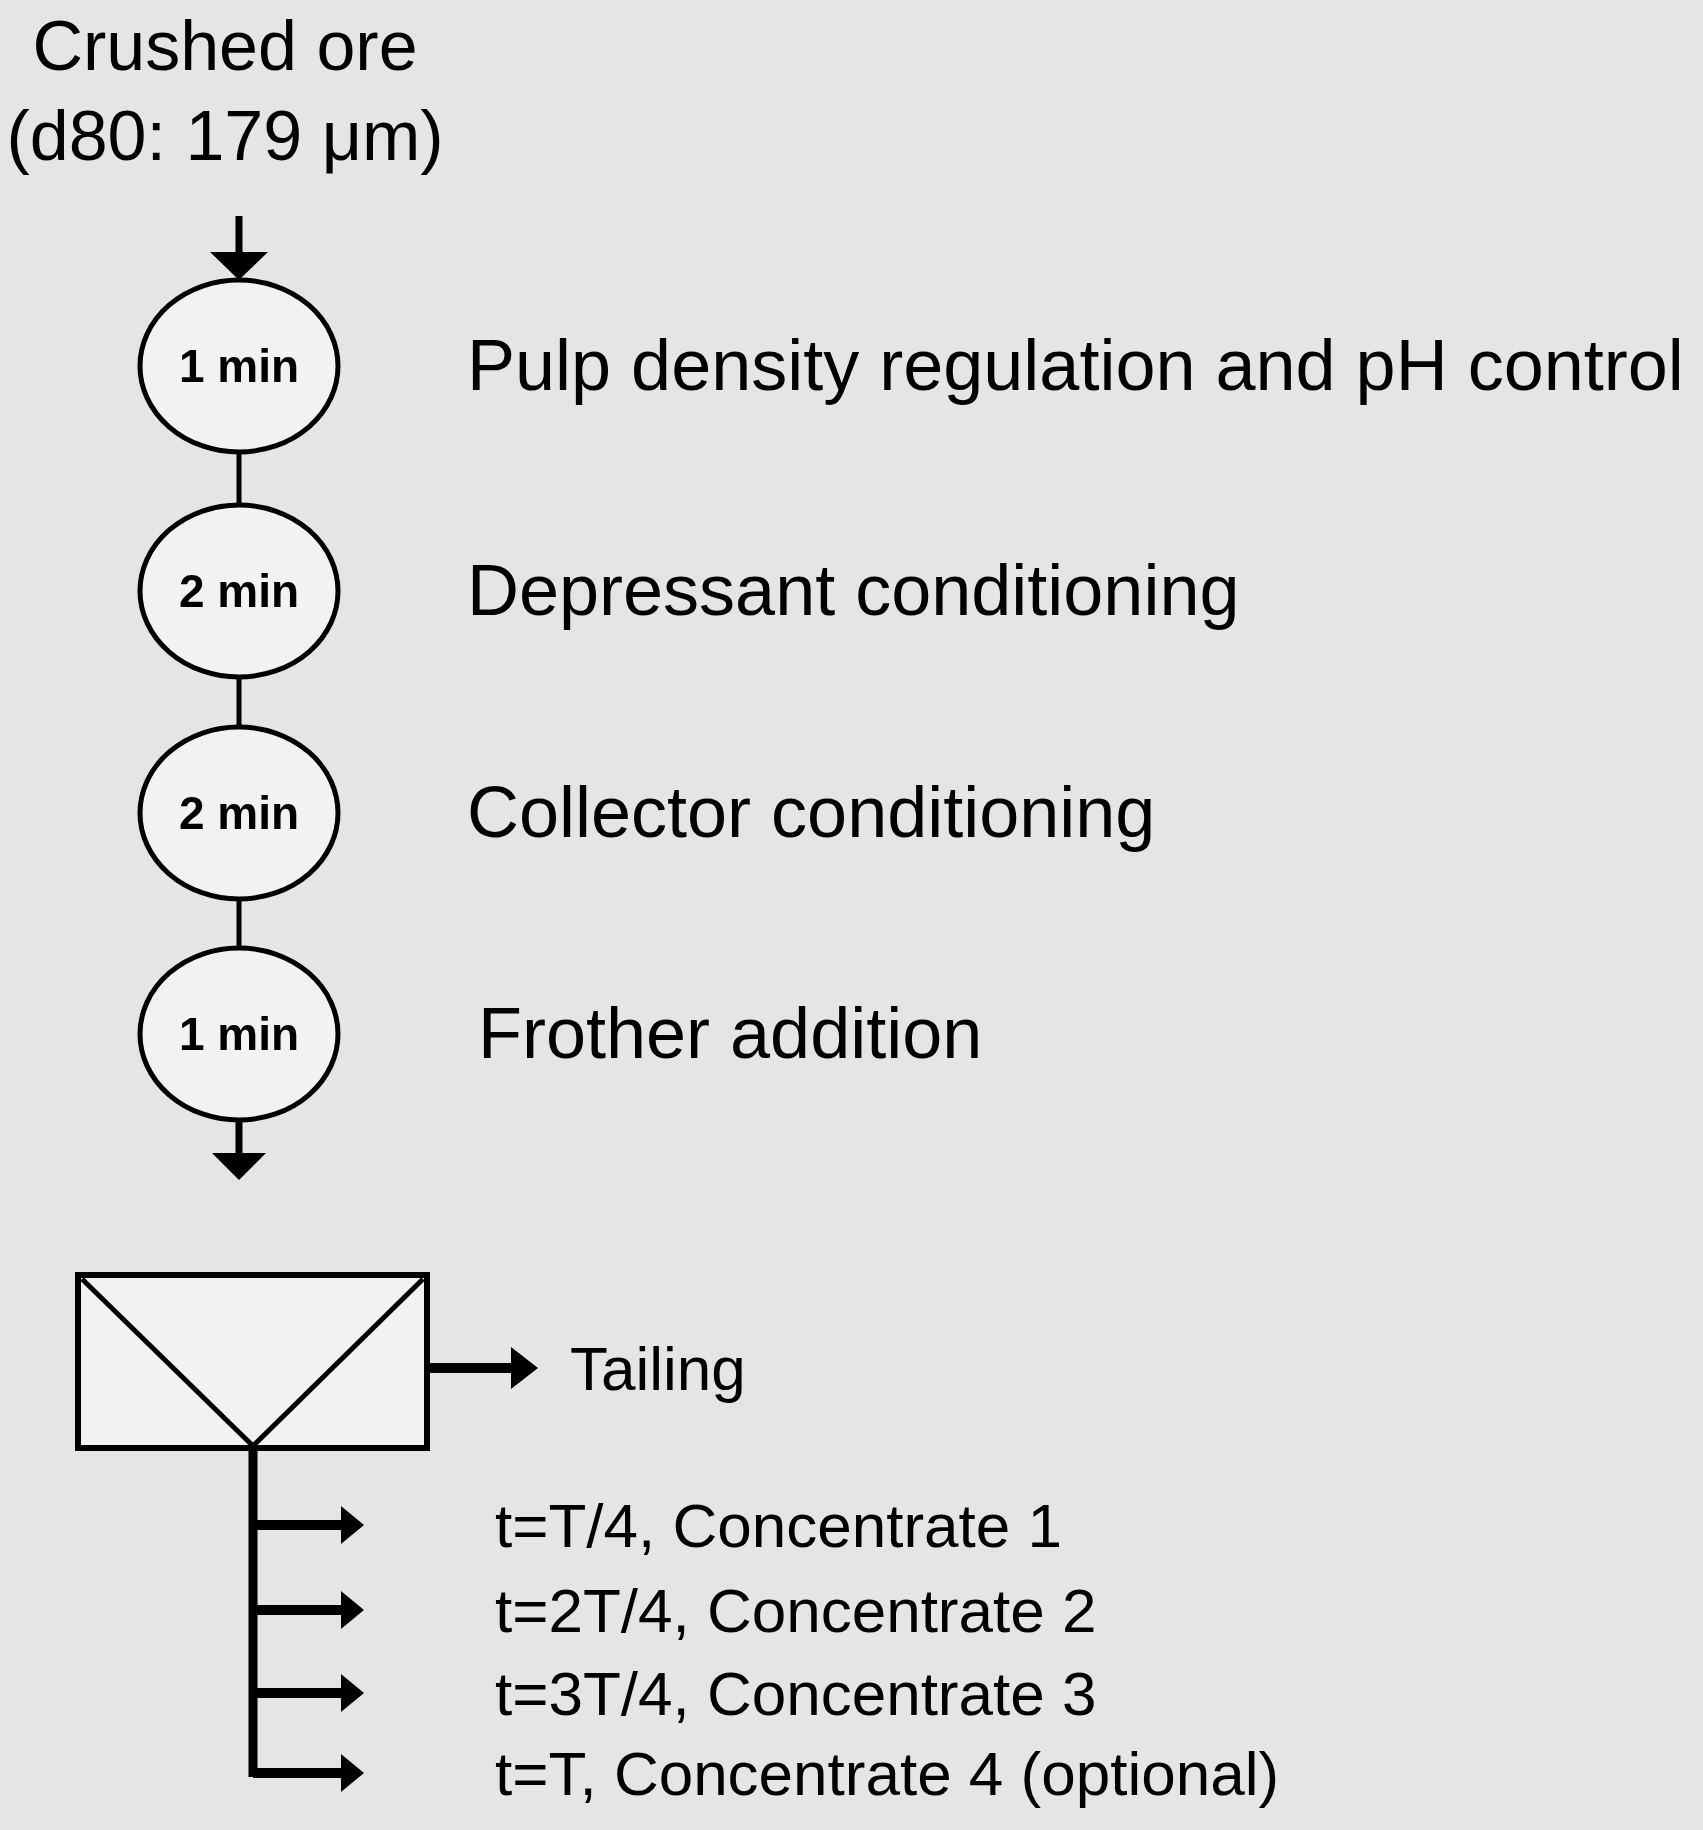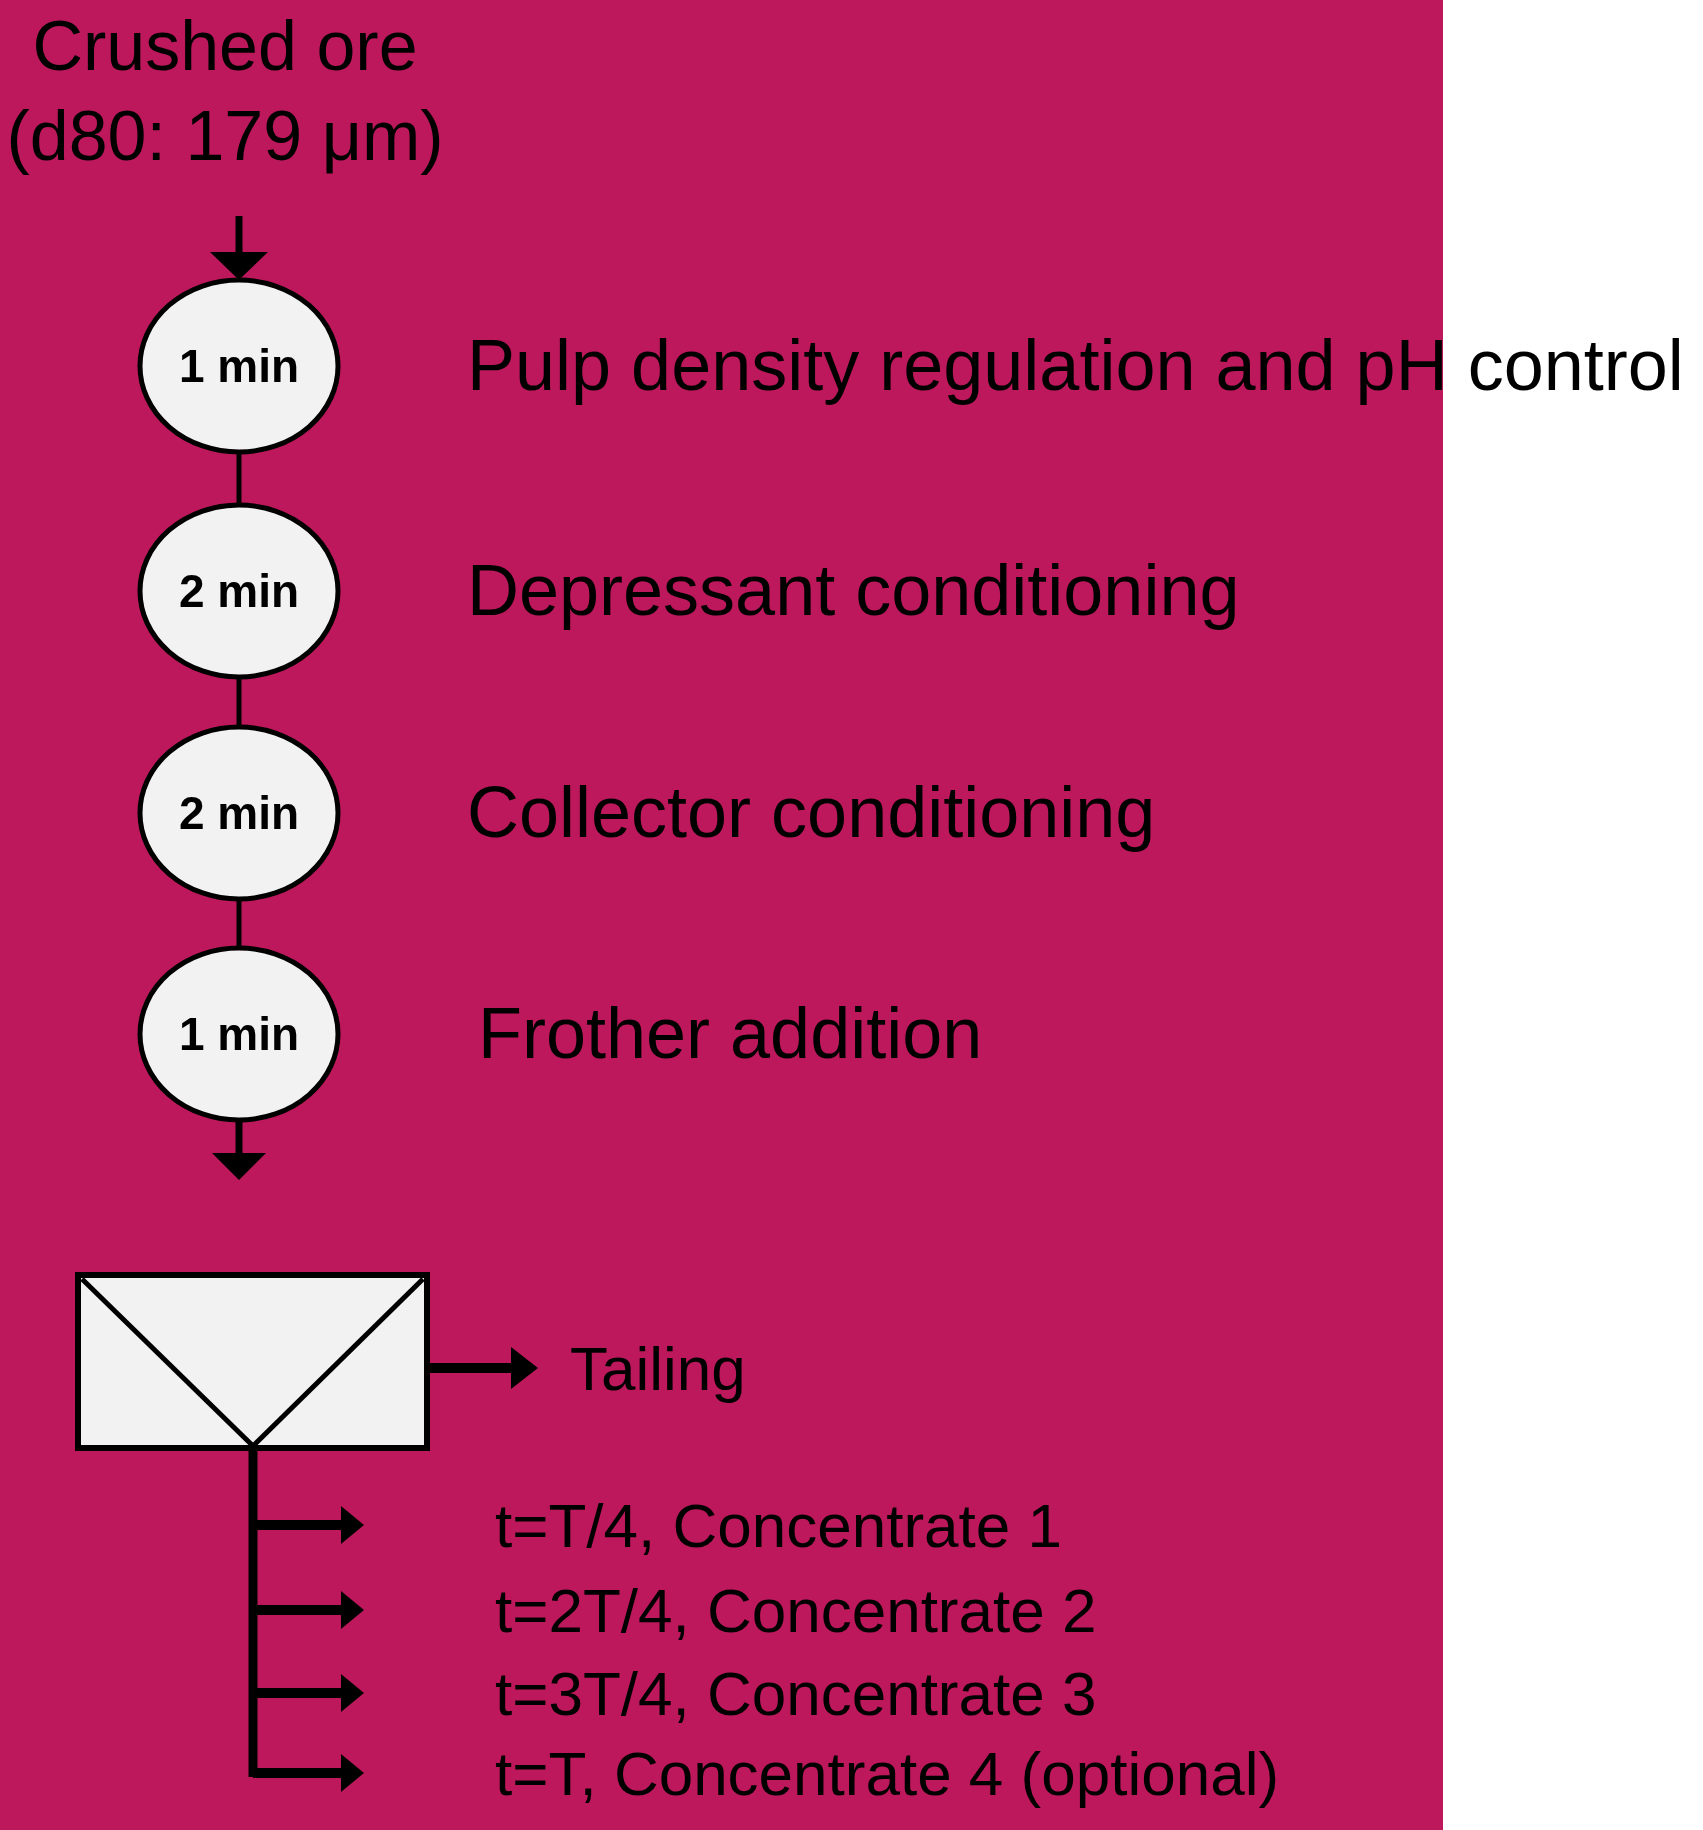--- a/index.html
+++ b/index.html
@@ -1,20 +1,20 @@
 <!DOCTYPE html>
 <html><head>
 <meta charset="utf-8">
 <style>
   html, body { margin: 0; padding: 0; background: #ffffff; }
   .canvas {
     position: relative;
-    width: 1443px;
+    width: 1703px;
     height: 1830px;
-    background: #be185d;
+    background: #e5e5e5;
     font-family: "Liberation Sans", sans-serif;
   }
   svg { display: block; }
   text {
     font-family: "Liberation Sans", sans-serif;
     fill: #000000;
   }
   .t-heading  { font-size: 70px; text-anchor: middle; }
   .t-label    { font-size: 72px; }
   .t-duration { font-size: 46px; text-anchor: middle; font-weight: bold; }

